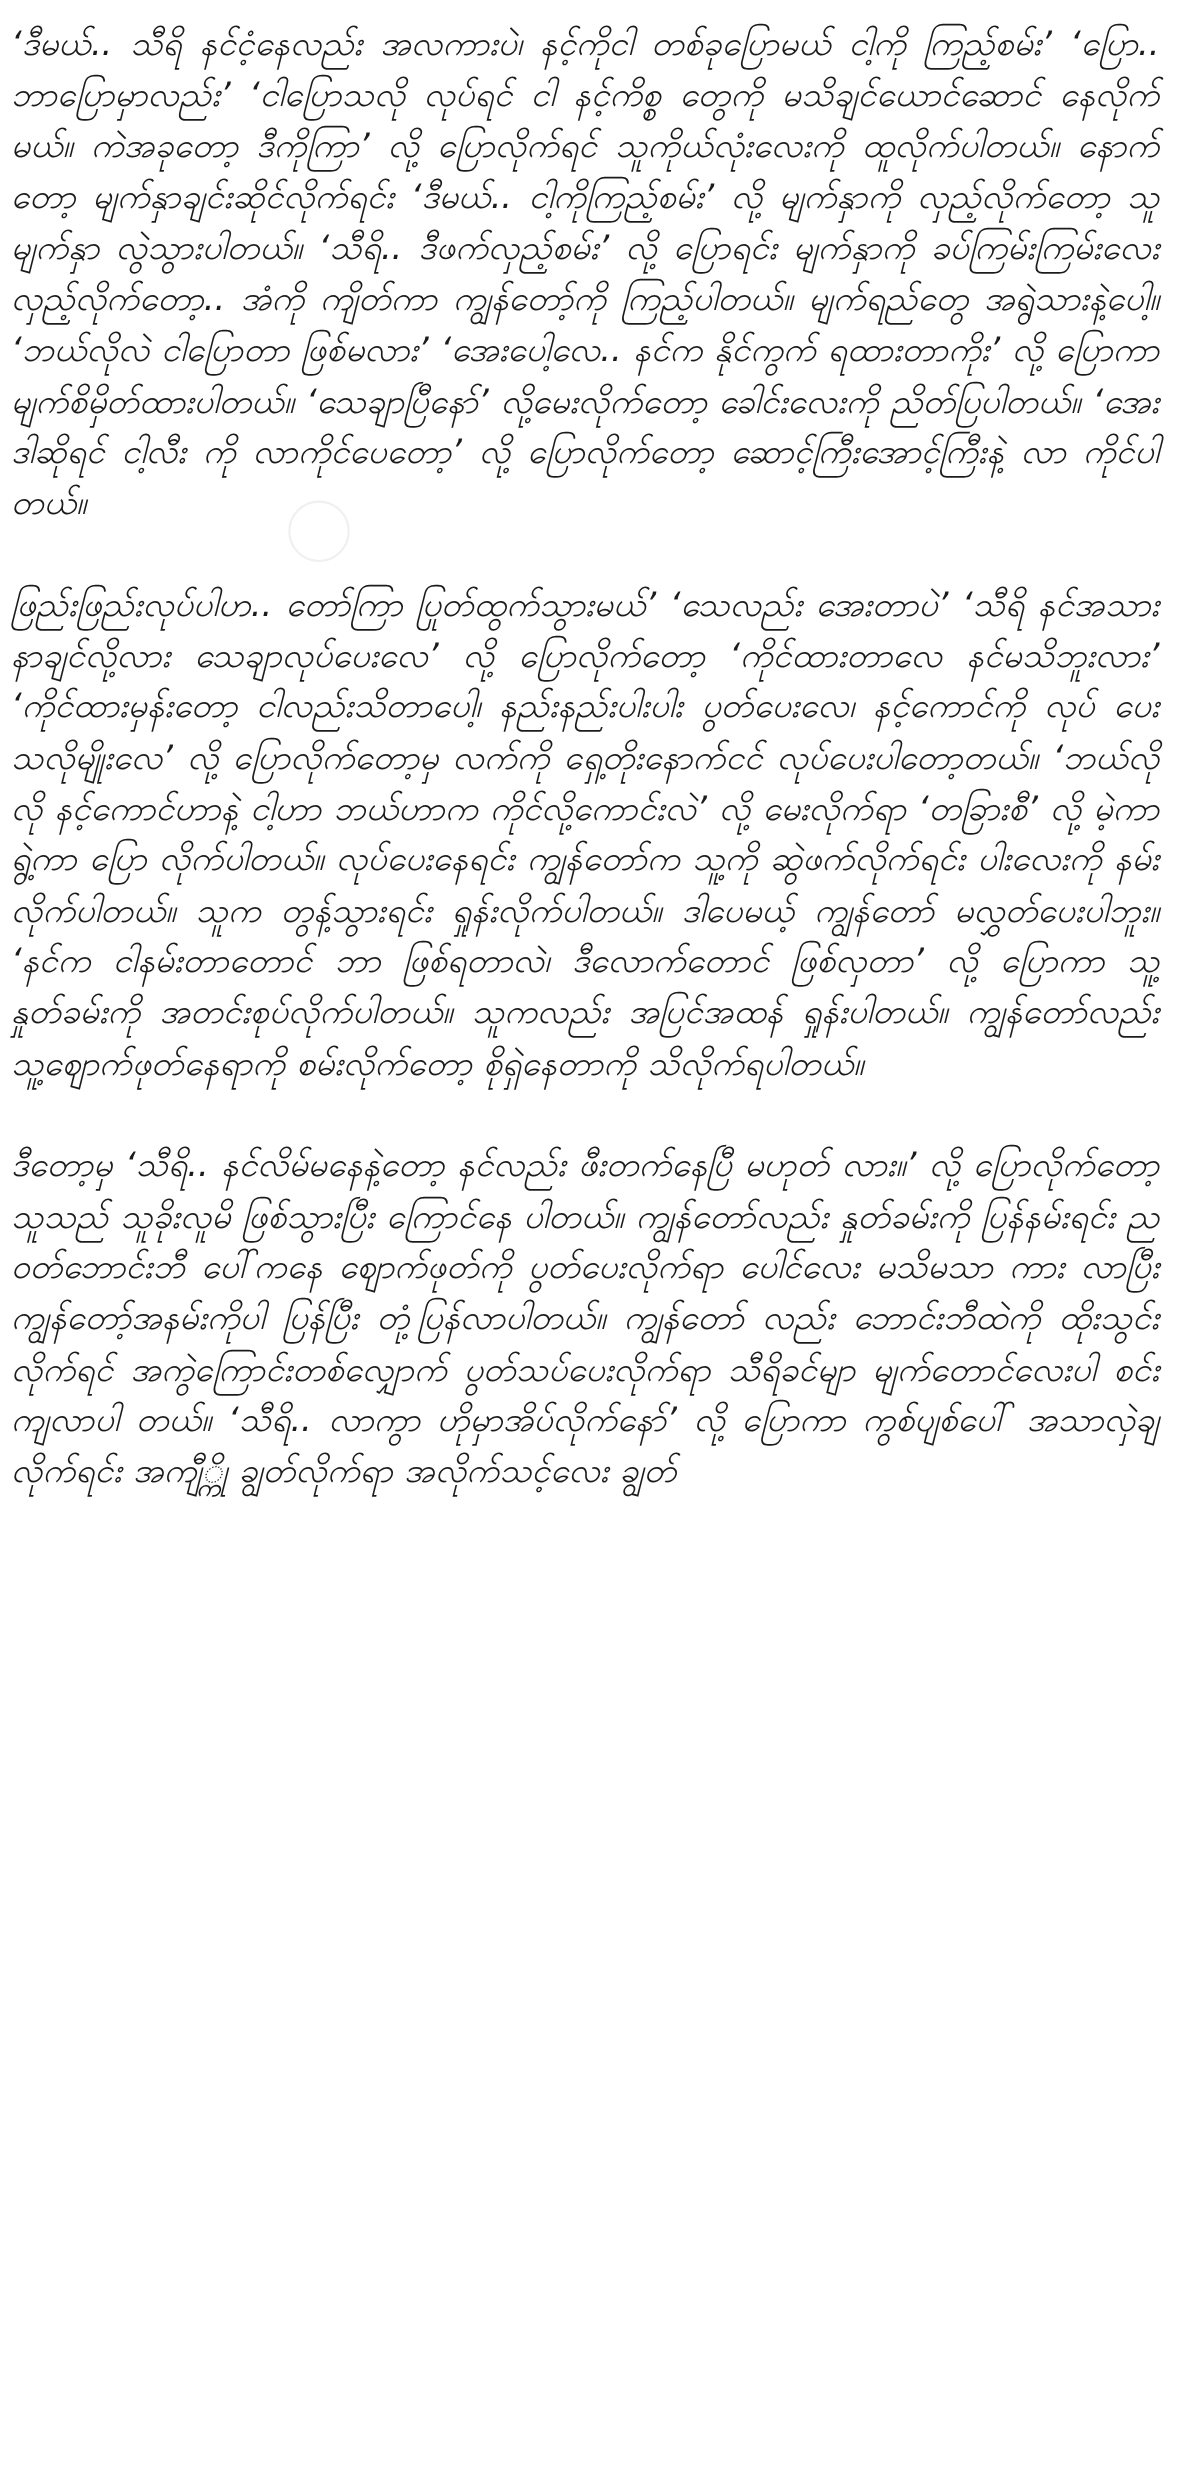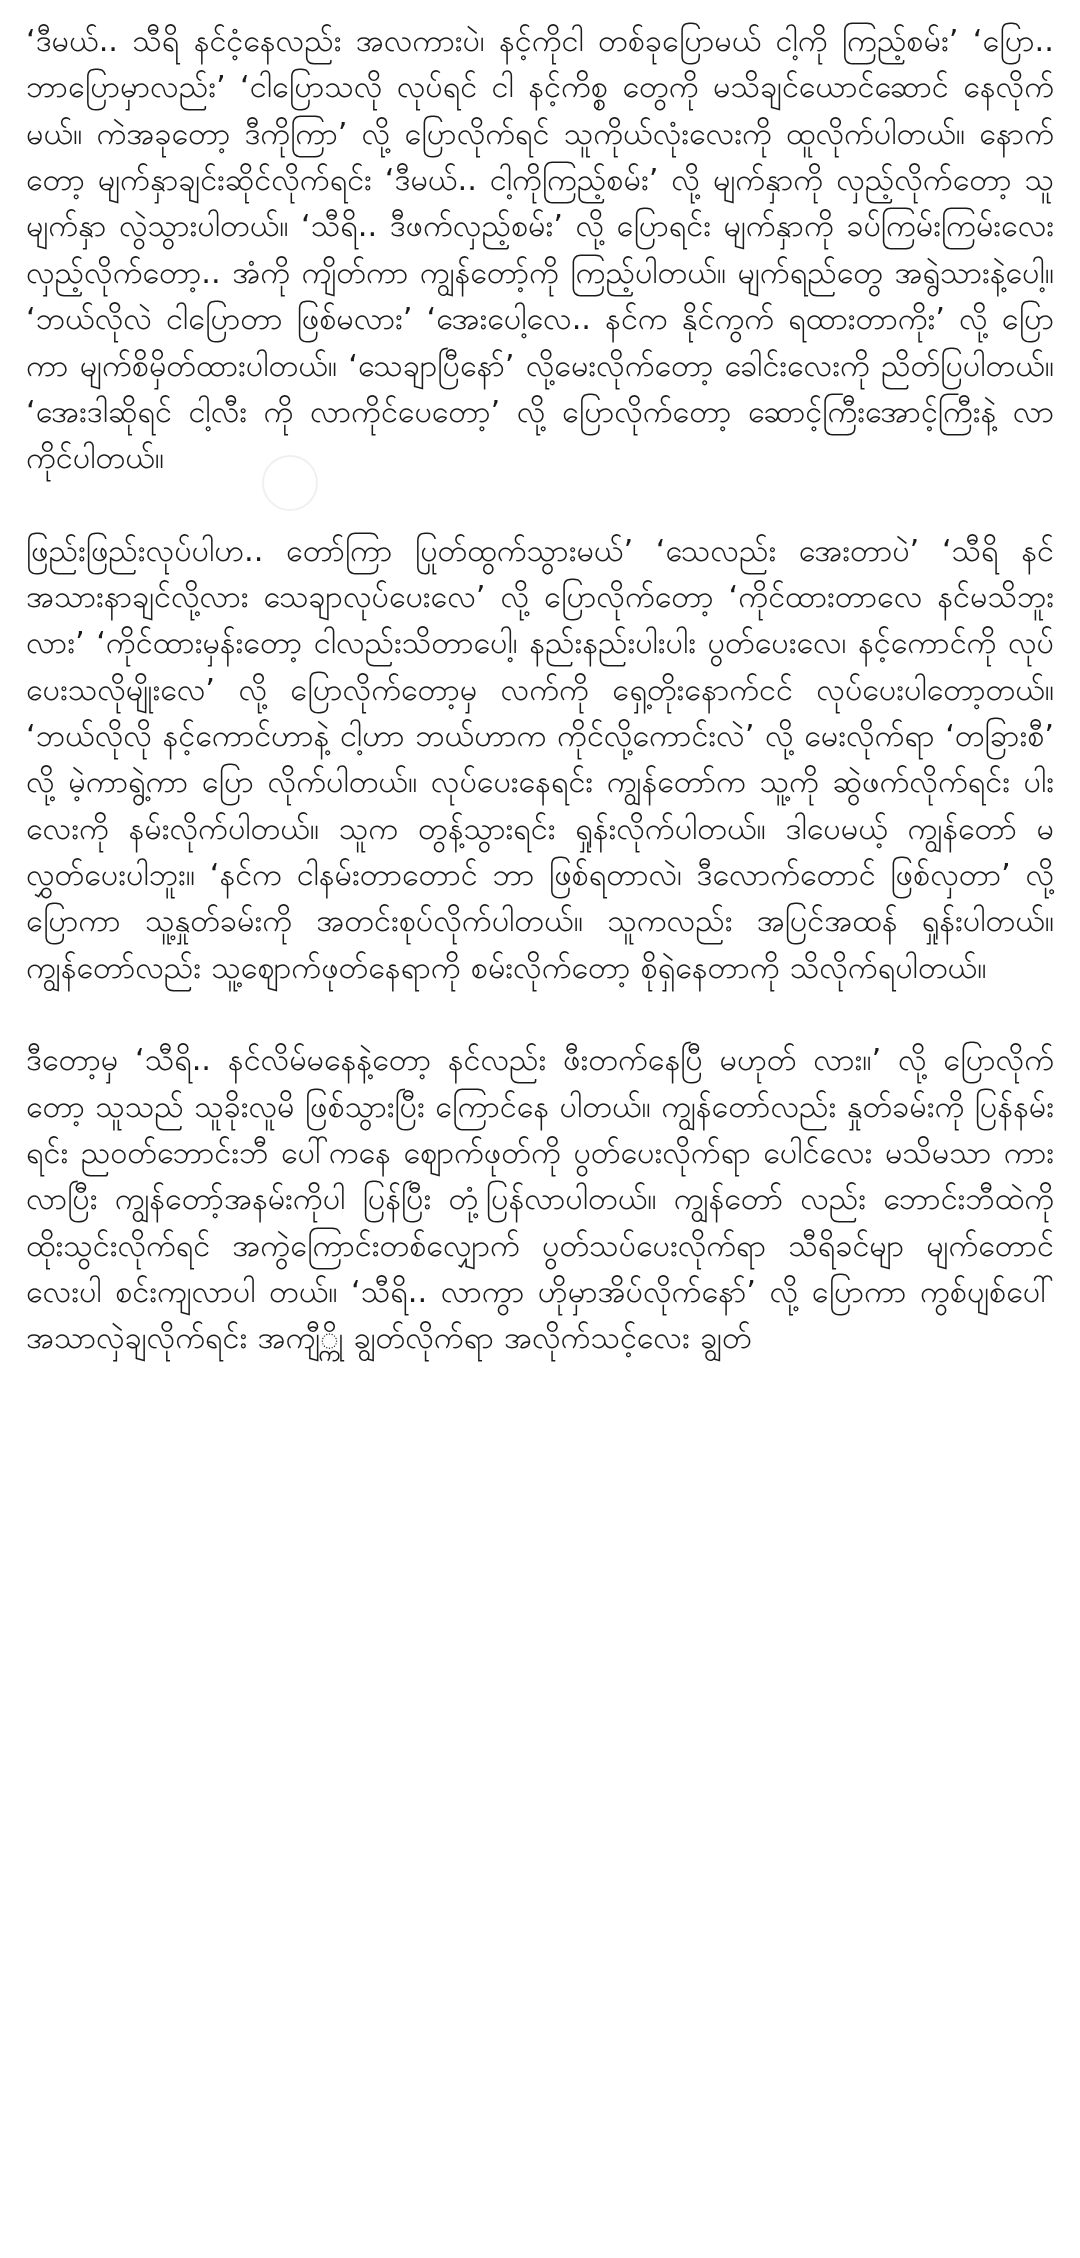--- a/index.html
+++ b/index.html
@@ -10,22 +10,23 @@
   body {
     width: 1080px;
     font-family: "DejaVu Sans", "Liberation Sans", sans-serif;
   }
   .page {
     position: relative;
     width: 1080px;
     min-height: 2258px;
     background: #ffffff;
     box-sizing: border-box;
-    padding: 18px 26px 0 26px;
+    padding: 18px 26px 0 10px;
     overflow: hidden;
+    font-style: italic;
   }
   .watermark {
     position: absolute;
     left: 262px;
     top: 455px;
     width: 52px;
     height: 52px;
     border: 2px solid #f0f0f0;
     border-radius: 50%;
     pointer-events: none;

